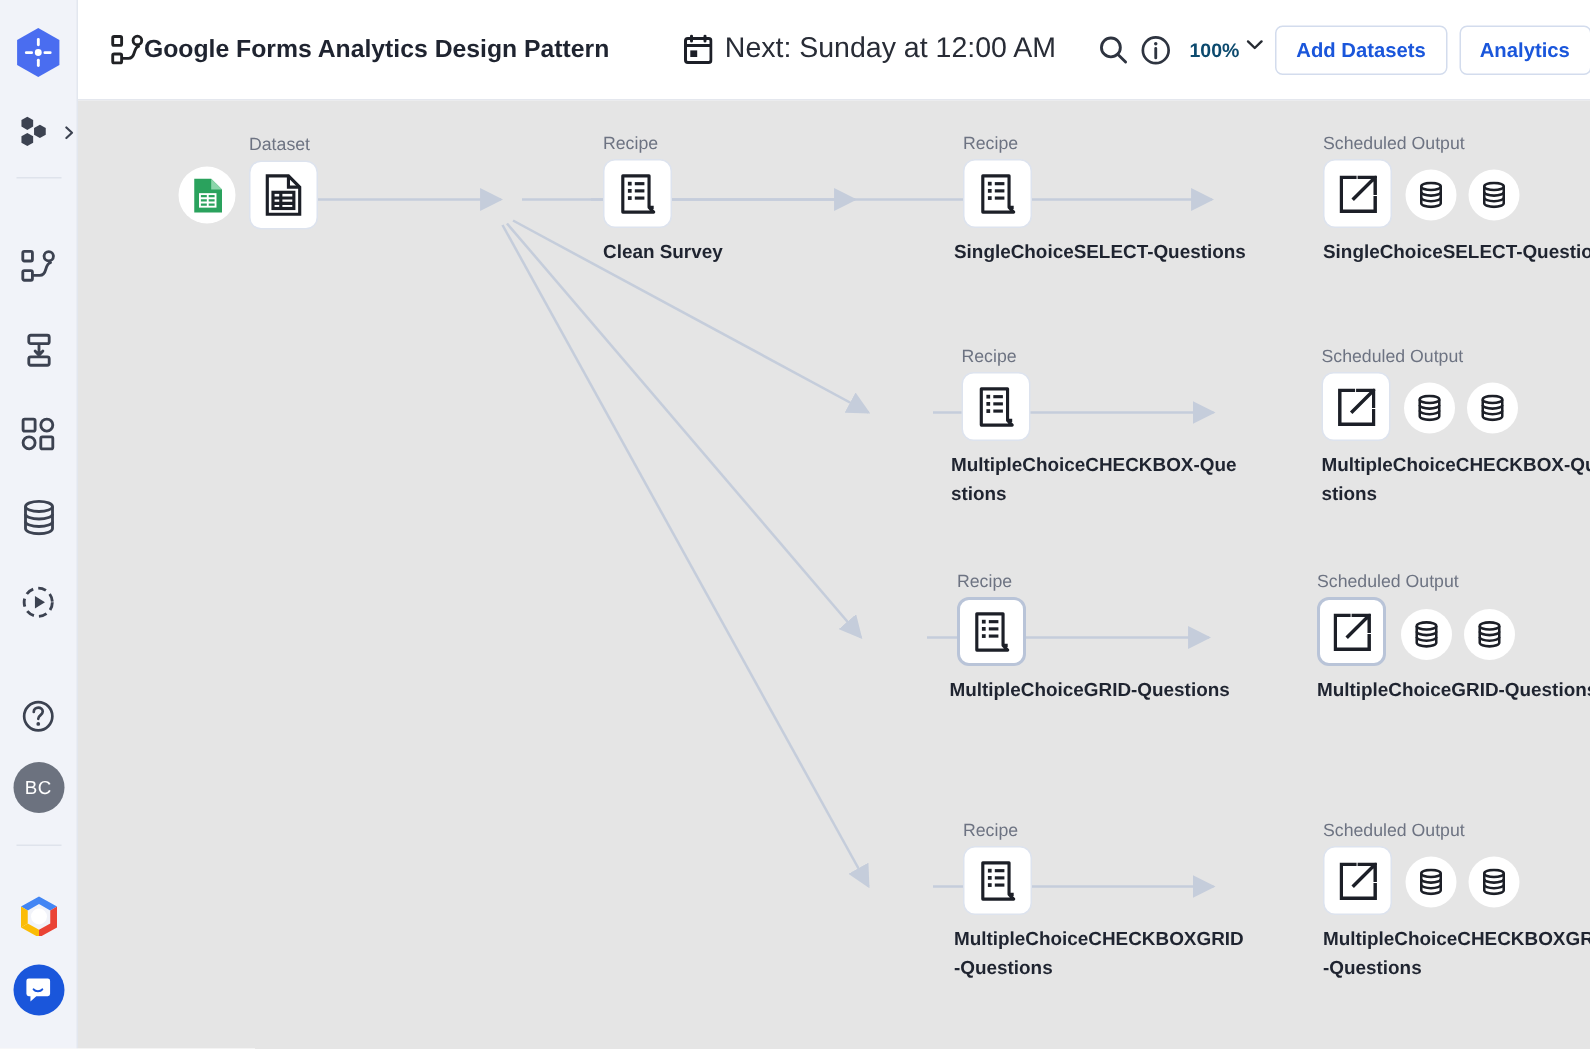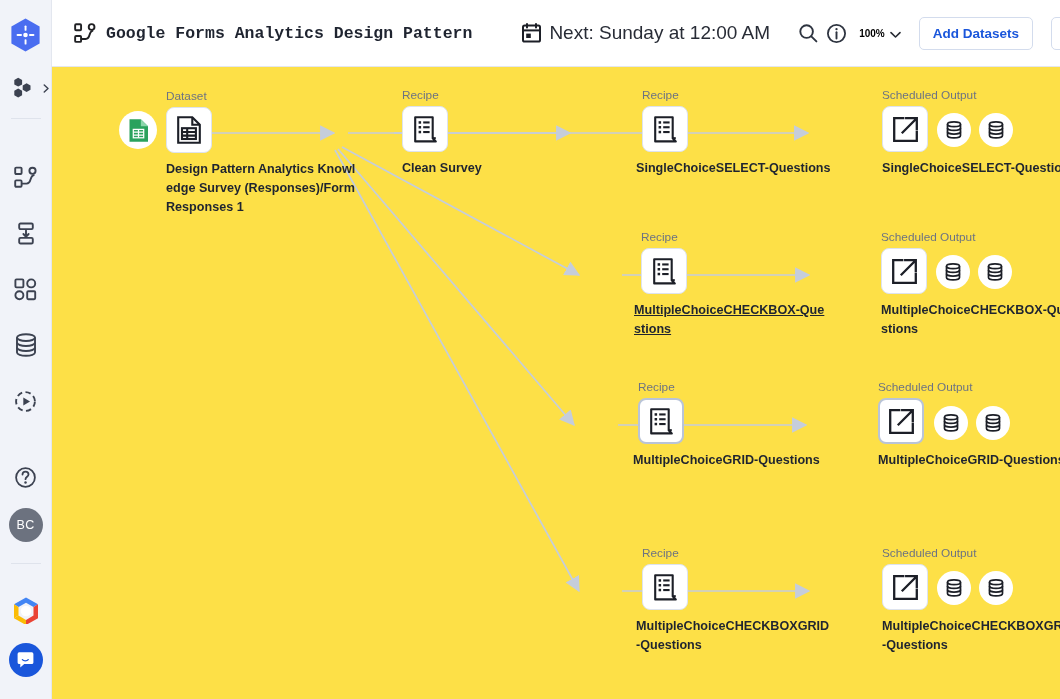--- a/index.html
+++ b/index.html
@@ -48,53 +48,53 @@
     height: 67px; flex: 0 0 67px;
     background: #fff;
     border-bottom: 1px solid #e4e7ee;
     display: flex; align-items: center;
     padding: 0 16px 0 22px;
     gap: 0;
   }
   .flow-glyph { width: 22px; height: 22px; flex: 0 0 22px; color: #202124; }
   .doc-title {
     font-size: 16.5px; font-weight: 700; color: #1f2430;
-    margin-left: 10px; white-space: nowrap; font-family: Liberation Mono, monospace;
+    margin-left: 0; white-space: nowrap;
   }
   .sched {
     display: flex; align-items: center; gap: 8px;
     margin-left: 50px; white-space: nowrap;
   }
   .sched-txt { font-size: 19px; color: #282c36; }
   .vdiv { width: 1px; height: 26px; background: #dfe3eb; margin: 0 14px; }
   .icon-btn {
     width: 30px; height: 30px; border-radius: 50%;
     display: flex; align-items: center; justify-content: center;
     color: #2e3440; background: none; border: 0; cursor: pointer;
   }
   .zoomlvl {
-    display: flex; align-items: flex-end; gap: 5px;
-    font-size: 10px; font-weight: 700; color: #000000;
+    display: flex; align-items: flex-start; gap: 5px;
+    font-size: 13px; font-weight: 700; color: #0c4a6e;
     margin-left: 12px; cursor: pointer; white-space: nowrap;
   }
   .spacer { flex: 1 1 auto; }
   .btn {
     border: 1px solid #d3dced; background: #fff;
     color: #1a56db; font-size: 13.5px; font-weight: 700;
     font-family: "Liberation Sans", sans-serif;
     border-radius: 5px; height: 33px; padding: 0 13px;
-    cursor: pointer; white-space: nowrap; margin-left: 18px;
+    cursor: pointer; white-space: nowrap; margin-left: 8px;
     display: flex; align-items: center; justify-content: center;
   }
   .btn.more { width: 35px; padding: 0; font-size: 17px; color: #3b4150; letter-spacing: 1px; }
 
   
   .canvas {
     flex: 1; position: relative;
-    background: #fde047;
+    background: #e5e5e5;
     overflow: hidden;
   }
   #edges { position: absolute; inset: 0; width: 1008px; height: 632px; }
 
   .node { position: absolute; }
   .kind {
     font-size: 11.8px; color: #6d7382;
     white-space: nowrap; margin-bottom: 4px;
     line-height: 14px;
   }
@@ -317,23 +317,20 @@
               </g>
             </svg>
           </div>
           <svg width="26" height="28" viewBox="0 0 26 28">
             <path d="M2.2 1.2 h14.1 L23.8 8.7 v18.1 H2.2 Z" fill="none" stroke="#1c1f27" stroke-width="2.1"></path>
             <path d="M16.3 1.2 v7.5 h7.5" fill="none" stroke="#1c1f27" stroke-width="2.1"></path>
             <rect x="6" y="12.2" width="13.9" height="10.8" fill="none" stroke="#1c1f27" stroke-width="2.1"></rect>
             <path d="M6 16 H19.9 M6 19.6 H19.9 M11.2 12.2 V23" stroke="#1c1f27" stroke-width="2.1"></path>
           </svg>
         </div>
-        <div class="nlabel">Design Pattern Analytics Knowl
-edge Survey (Responses)/Form
-Responses 1</div>
       </div>
 
       <div class="node" style="left:350px; top:21px; width:150px;">
         <div class="kind">Recipe</div>
         <div class="box">
           <svg width="25" height="27" viewBox="0 0 25 27">
             <path d="M2.2 1.2 h17.5 v21 l3.1 3.2 H2.2 Z" fill="none" stroke="#1c1f27" stroke-width="2.1" stroke-linejoin="round"></path>
             <path d="M19.7 22.2 h3.1" stroke="#1c1f27" stroke-width="2.1"></path>
             <g fill="#1c1f27">
               <rect x="5.6" y="5.2" width="2.5" height="2.5"></rect>
@@ -403,21 +400,21 @@
             <g fill="#1c1f27">
               <rect x="5.6" y="5.2" width="2.5" height="2.5"></rect>
                 <rect x="10.2" y="5.4" width="6.4" height="2.1"></rect>
               <rect x="5.6" y="10" width="2.5" height="2.5"></rect>
                 <rect x="10.2" y="10.2" width="6.4" height="2.1"></rect>
               <rect x="5.6" y="14.8" width="2.5" height="2.5"></rect>
                 <rect x="10.2" y="15" width="6.4" height="2.1"></rect>
             </g>
           </svg>
         </div>
-        <div class="nlabel" style="margin-left:-7px;text-decoration:underline;">MultipleChoiceCHECKBOX-Que
+        <div class="nlabel" style="margin-left:-7px;">MultipleChoiceCHECKBOX-Que
 stions</div>
       </div>
 
       <div class="node" style="left:829px; top:163px; width:200px;">
         <div class="kind">Scheduled Output</div>
         <div class="box">
           <div class="dbchip" style="left:54px;">
             <svg width="16" height="18" viewBox="0 0 16 18">
               <ellipse cx="8" cy="3.3" rx="6.5" ry="2.4" fill="none" stroke="#1c1f27" stroke-width="1.7"></ellipse>
               <path d="M1.5 3.3 v11.2 c0 1.3 2.9 2.4 6.5 2.4 s6.5 -1.1 6.5 -2.4 V3.3" fill="none" stroke="#1c1f27" stroke-width="1.7"></path>

